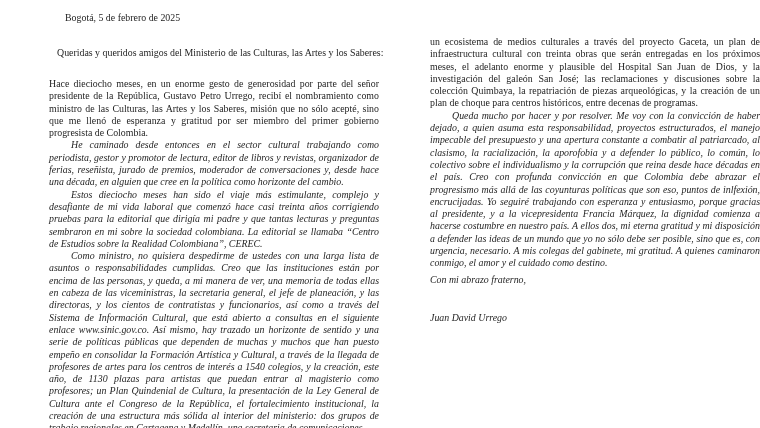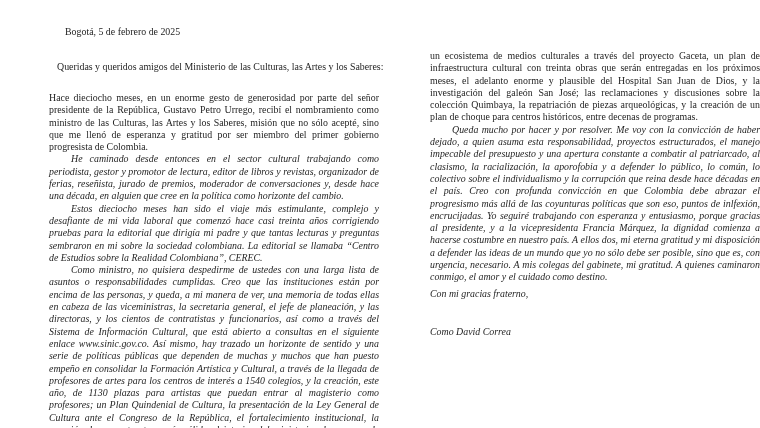--- a/index.html
+++ b/index.html
@@ -1,17 +1,17 @@
 <!DOCTYPE html>
 <html><head>
 <meta charset="utf-8">
 <style>
   html, body { margin:0; padding:0; background:#ffffff; }
   body { width:760px; height:428px; overflow:hidden; position:relative; font-family:"Liberation Serif", "DejaVu Serif", serif; color:#1e1e1e; }
-  .page { position:absolute; top:0; width:330px; font-size:9.9px; line-height:12.3px;margin-top:14px; }
+  .page { position:absolute; top:0; width:330px; font-size:9.9px; line-height:12.3px; }
   .left { left:49px; }
   .right { left:430px; top:36px; }
   .date { position:absolute; top:12px; left:16px; white-space:nowrap; }
   .greeting { position:absolute; top:47px; left:8px; width:330px; }
   .body-left { position:absolute; top:78px; left:0; width:330px; }
   p { margin:0; text-align:justify; }
   p.indent { text-indent:22px; }
   p + p { margin-top:0;font-style:italic; }
   .closing { margin-top:4px; }
   .signature { margin-top:26px; }
@@ -28,15 +28,15 @@
     <p>Hace dieciocho meses, en un enorme gesto de generosidad por parte del señor presidente de la República, Gustavo Petro Urrego, recibí el nombramiento como ministro de las Culturas, las Artes y los Saberes, misión que no sólo acepté, sino que me llenó de esperanza y gratitud por ser miembro del primer gobierno progresista de Colombia.</p>
     <p class="indent">He caminado desde entonces en el sector cultural trabajando como periodista, gestor y promotor de lectura, editor de libros y revistas, organizador de ferias, reseñista, jurado de premios, moderador de conversaciones y, desde hace una década, en alguien que cree en la política como horizonte del cambio.</p>
     <p class="indent">Estos dieciocho meses han sido el viaje más estimulante, complejo y desafiante de mi vida laboral que comenzó hace casi treinta años corrigiendo pruebas para la editorial que dirigía mi padre y que tantas lecturas y preguntas sembraron en mi sobre la sociedad colombiana. La editorial se llamaba “Centro de Estudios sobre la Realidad Colombiana”, CEREC.</p>
     <p class="indent">Como ministro, no quisiera despedirme de ustedes con una larga lista de asuntos o responsabilidades cumplidas. Creo que las instituciones están por encima de las personas, y queda, a mi manera de ver, una memoria de todas ellas en cabeza de las viceministras, la secretaria general, el jefe de planeación, y las directoras, y los cientos de contratistas y funcionarios, así como a través del Sistema de Información Cultural, que está abierto a consultas en el siguiente enlace www.sinic.gov.co. Así mismo, hay trazado un horizonte de sentido y una serie de políticas públicas que dependen de muchas y muchos que han puesto empeño en consolidar la Formación Artística y Cultural, a través de la llegada de profesores de artes para los centros de interés a 1540 colegios, y la creación, este año, de 1130 plazas para artistas que puedan entrar al magisterio como profesores; un Plan Quindenial de Cultura, la presentación de la Ley General de Cultura ante el Congreso de la República, el fortalecimiento institucional, la creación de una estructura más sólida al interior del ministerio: dos grupos de trabajo regionales en Cartagena y Medellín, una secretaria de comunicaciones,</p>
   </div>
 </div>
 
 <div class="page right">
   <p>un ecosistema de medios culturales a través del proyecto Gaceta, un plan de infraestructura cultural con treinta obras que serán entregadas en los próximos meses, el adelanto enorme y plausible del Hospital San Juan de Dios, y la investigación del galeón San José; las reclamaciones y discusiones sobre la colección Quimbaya, la repatriación de piezas arqueológicas, y la creación de un plan de choque para centros históricos, entre decenas de programas.</p>
   <p class="indent">Queda mucho por hacer y por resolver. Me voy con la convicción de haber dejado, a quien asuma esta responsabilidad, proyectos estructurados, el manejo impecable del presupuesto y una apertura constante a combatir al patriarcado, al clasismo, la racialización, la aporofobia y a defender lo público, lo común, lo colectivo sobre el individualismo y la corrupción que reina desde hace décadas en el país. Creo con profunda convicción en que Colombia debe abrazar el progresismo más allá de las coyunturas políticas que son eso, puntos de inlfexión, encrucijadas. Yo seguiré trabajando con esperanza y entusiasmo, porque gracias al presidente, y a la vicepresidenta Francia Márquez, la dignidad comienza a hacerse costumbre en nuestro país. A ellos dos, mi eterna gratitud y mi disposición a defender las ideas de un mundo que yo no sólo debe ser posible, sino que es, con urgencia, necesario. A mis colegas del gabinete, mi gratitud. A quienes caminaron conmigo, el amor y el cuidado como destino.</p>
-  <p class="closing">Con mi gracias fraterno,</p>
-  <p class="signature">Como David Correa</p>
+  <p class="closing">Con mi abrazo fraterno,</p>
+  <p class="signature">Juan David Urrego</p>
 </div>
 
 </body></html>

